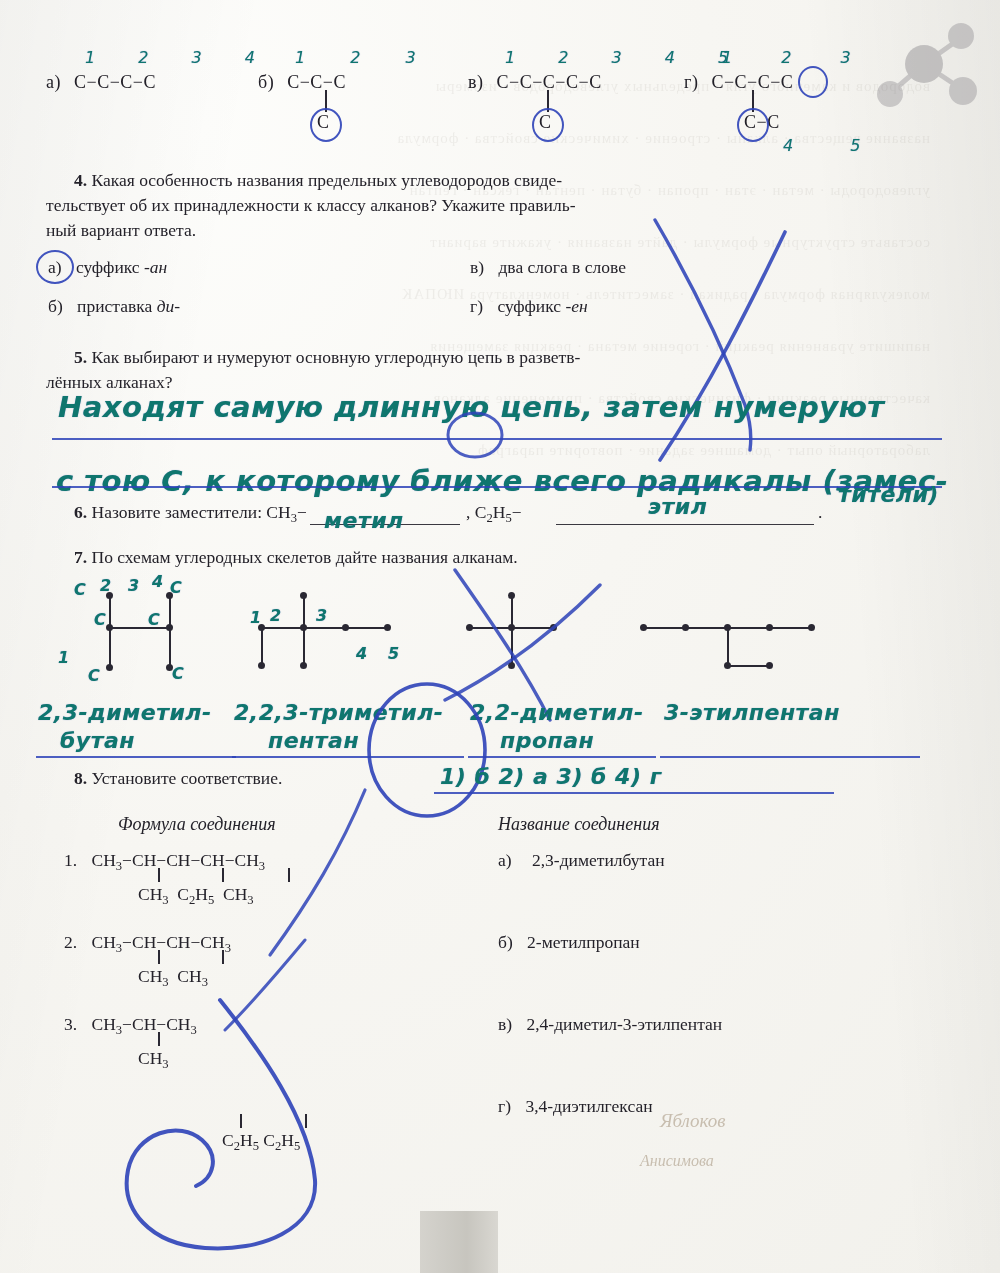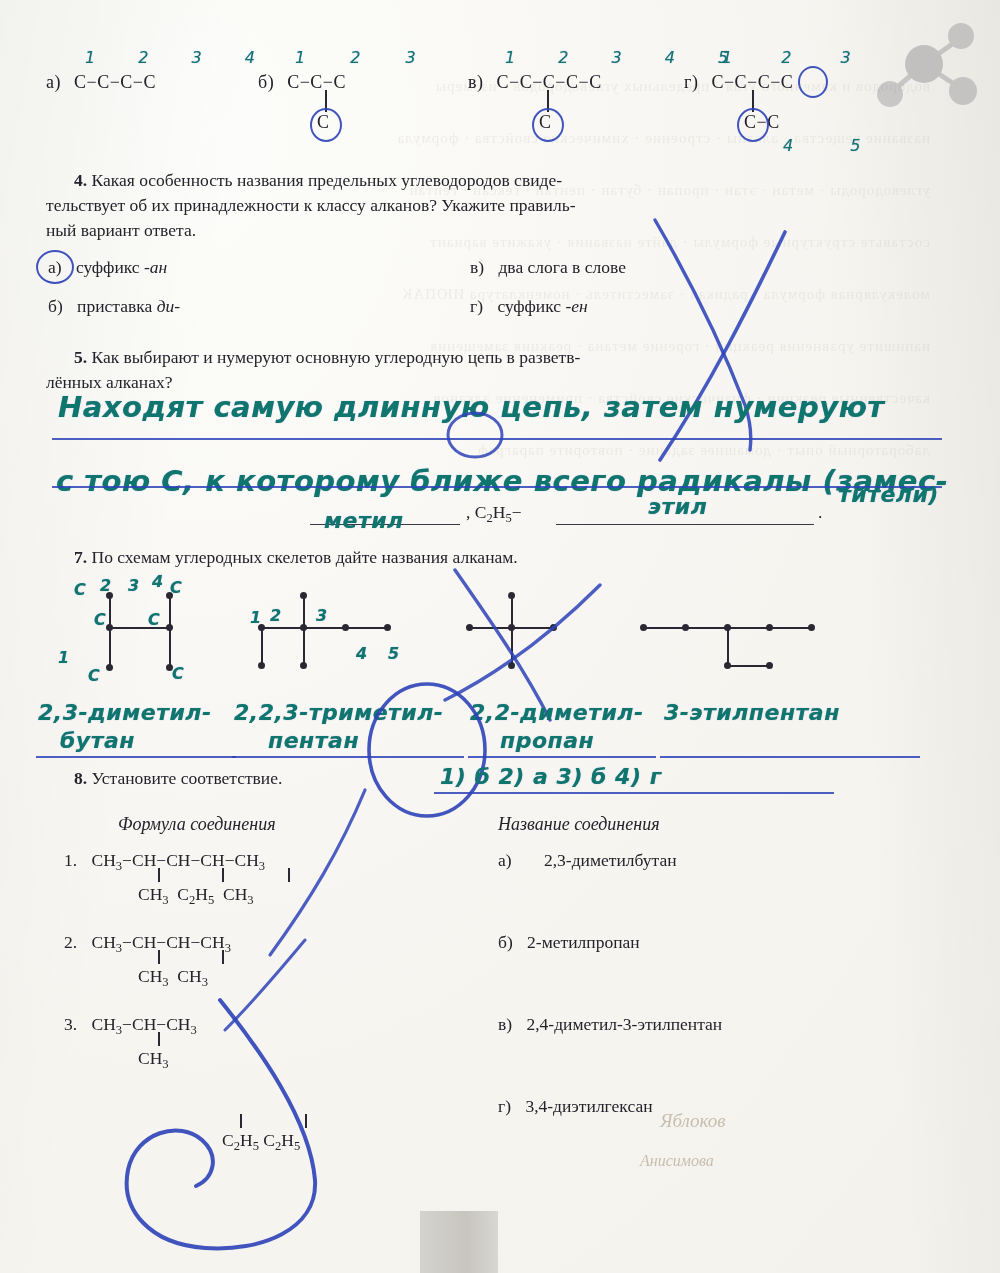--- a/index.html
+++ b/index.html
@@ -253,20 +253,24 @@
   <div class="hw big" style="left:58px; top:390px;">Находят самую длинную цепь, затем нумеруют</div>
   <div class="hwline" style="left:52px; top:438px; width:890px;"></div>
   <div class="hw big" style="left:56px; top:438px;margin-top:26px;">с тою С, к которому ближе всего радикалы (замес-</div>
   <div class="hwline" style="left:52px; top:486px; width:890px;"></div>
   <div class="hw mid" style="left:838px; top:482px;">тители)</div>
 
   <svg style="position:absolute; left:430px; top:400px; width:130px; height:110px; overflow:visible;">
     <ellipse cx="45" cy="35" rx="27" ry="22" fill="none" stroke="#2e43b8" stroke-width="3" opacity="0.85"></ellipse>
   </svg>
 
+  <div class="txt" style="left:74px; top:500px;">
+    <span class="b">6.</span>
+    <span>Назовите заместители: CH</span><sub>3</sub><span>−</span>
+  </div>
   <div class="blank" style="left:310px; top:523px; width:150px;"></div>
   <div class="hw mid" style="left:324px; top:508px;">метил</div>
 
   <div class="txt" style="left:466px; top:500px;">
     <span>, C</span><sub>2</sub><span>H</span><sub>5</sub><span>−</span>
   </div>
   <div class="blank" style="left:556px; top:523px; width:258px;"></div>
   <div class="hw mid" style="left:648px; top:494px;">этил</div>
   <div class="txt" style="left:818px; top:500px;">.</div>
 
@@ -402,21 +406,21 @@
   </div>
   <div style="position:absolute; left:158px; top:1032px; width:1.6px; height:14px; background:#2a2833;"></div>
   <div class="txt" style="left:138px; top:1046px;">CH<sub>3</sub></div>
 
   <div style="position:absolute; left:240px; top:1114px; width:1.6px; height:14px; background:#2a2833;"></div>
   <div style="position:absolute; left:305px; top:1114px; width:1.6px; height:14px; background:#2a2833;"></div>
   <div class="txt" style="left:222px; top:1128px;">C<sub>2</sub>H<sub>5</sub> C<sub>2</sub>H<sub>5</sub></div>
 
   <div class="txt" style="left:498px; top:848px;">
     <span>а)</span>
-    <span style="margin-left:28px;">2,3-диметилбутан</span>
+    <span style="margin-left:16px;">2,3-диметилбутан</span>
   </div>
   <div class="txt" style="left:498px; top:930px;">
     <span>б)</span>
     <span style="margin-left:10px;">2-метилпропан</span>
   </div>
   <div class="txt" style="left:498px; top:1012px;">
     <span>в)</span>
     <span style="margin-left:10px;">2,4-диметил-3-этилпентан</span>
   </div>
   <div class="txt" style="left:498px; top:1094px;">

